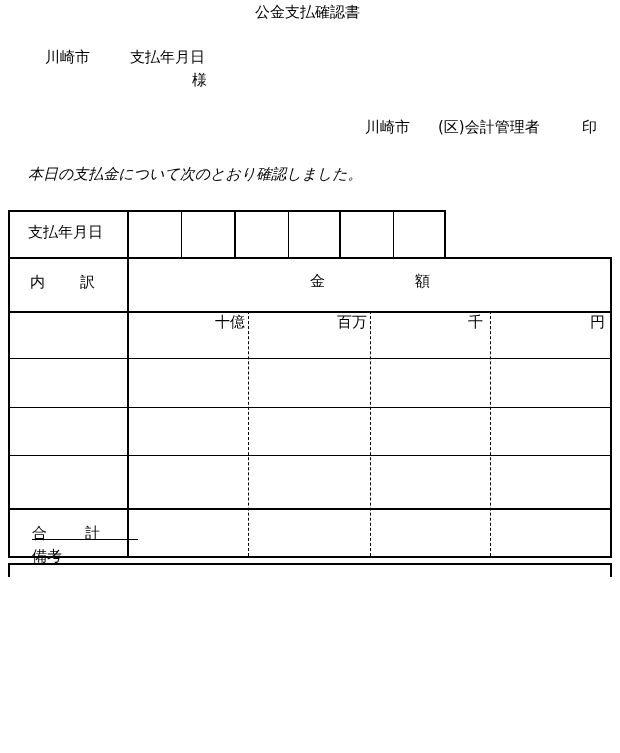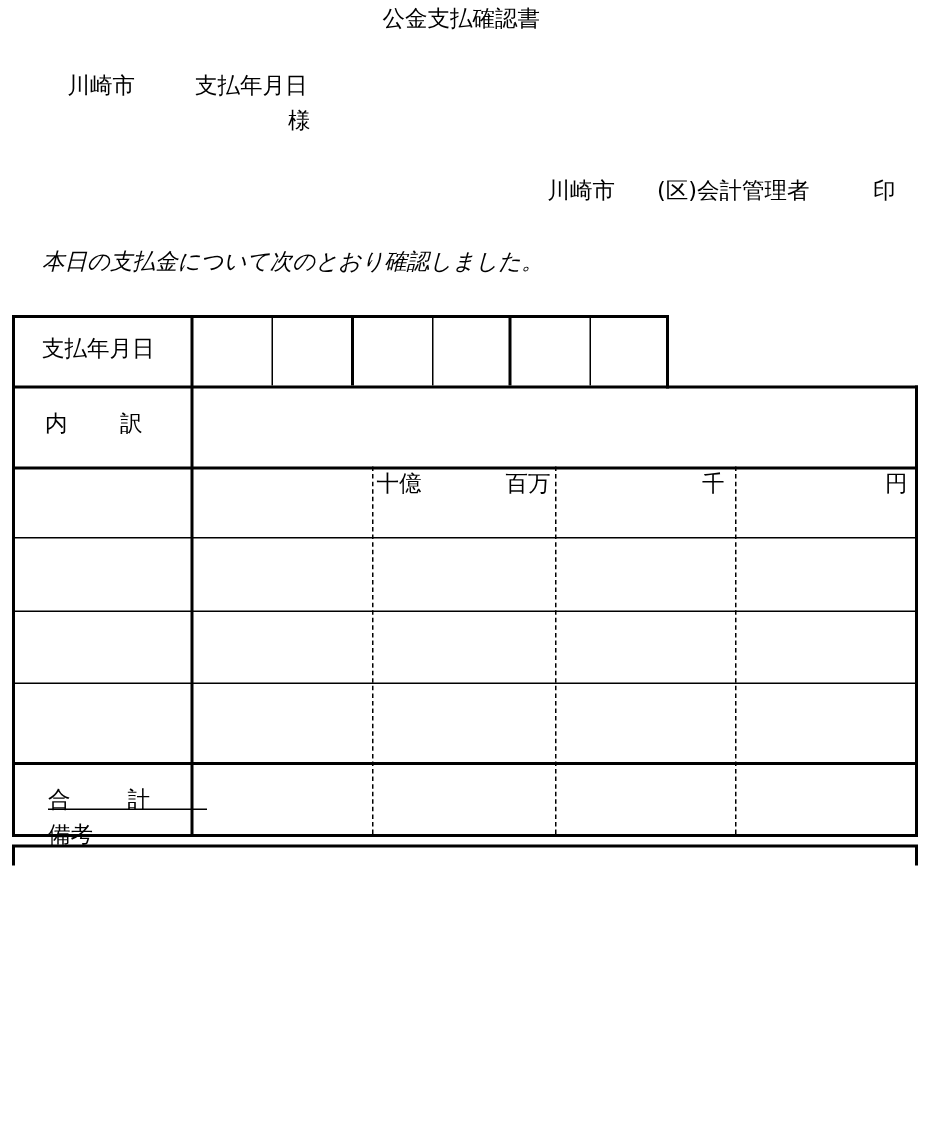--- a/index.html
+++ b/index.html
@@ -69,22 +69,23 @@
   <div class="vl thin" style="left:288px; top:210px; height:47px;"></div>
   <div class="vl" style="left:339px; top:210px; height:47px;"></div>
   <div class="vl thin" style="left:393px; top:210px; height:47px;"></div>
 
   <div class="dl" style="left:248px; top:311px; height:245px;"></div>
   <div class="dl" style="left:370px; top:311px; height:245px;"></div>
   <div class="dl" style="left:490px; top:311px; height:245px;"></div>
 
   <div class="txt" style="left:28px;  top:224px;">支払年月日</div>
   <div class="txt sp35" style="left:30px;  top:274px;">内訳</div>
+  <div class="txt sp90" style="left:310px; top:273px;">金額</div>
 
-  <div class="txt" style="left:215px; top:314px;margin-left:36px;">十億</div>
+  <div class="txt" style="left:215px; top:314px;">十億</div>
   <div class="txt" style="left:337px; top:314px;">百万</div>
   <div class="txt" style="left:468px; top:314px;">千</div>
   <div class="txt" style="left:590px; top:314px;">円</div>
 
   <div class="txt sp38" style="left:32px; top:525px;text-decoration:underline;">合計</div>
 
   <div class="cell" style="left:129px; top:212px; width:52px; height:43px;"></div>
   <div class="cell" style="left:183px; top:212px; width:51px; height:43px;"></div>
   <div class="cell" style="left:236px; top:212px; width:52px; height:43px;"></div>
   <div class="cell" style="left:289px; top:212px; width:50px; height:43px;"></div>

